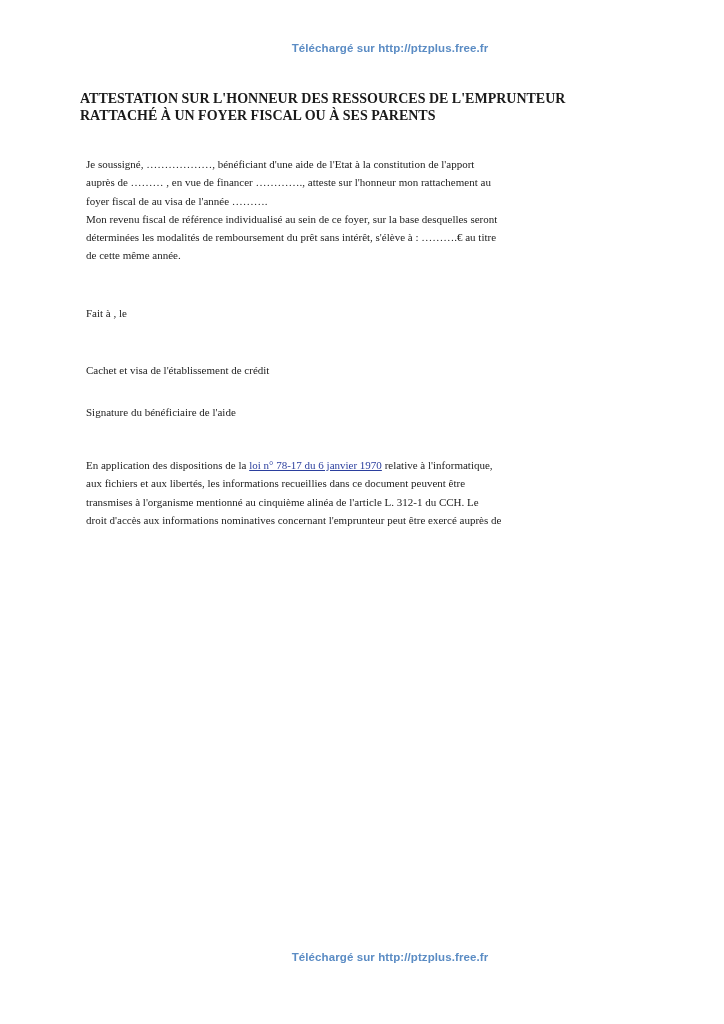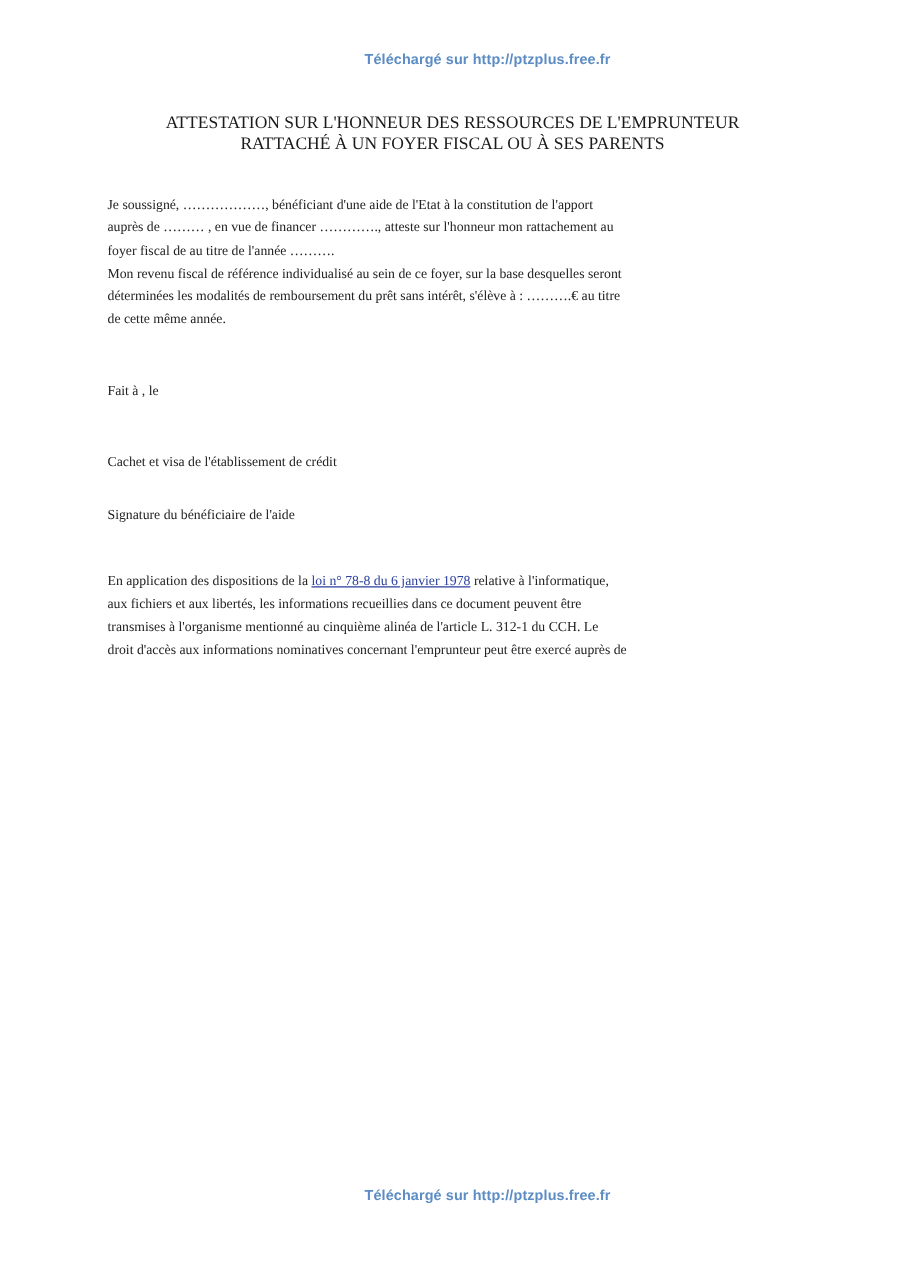--- a/index.html
+++ b/index.html
@@ -8,22 +8,22 @@
     font-family: "Liberation Serif", "DejaVu Serif", serif; color: #1f1f1f;
   }
   .watermark {
     position: absolute; left: 0; width: 724px; text-align: center;
     font-family: "Liberation Sans", "DejaVu Sans", sans-serif;
     font-size: 11.5px; font-weight: bold; color: #5b8cc4; letter-spacing: 0.1px; margin-left: 28px;
   }
   #wm-top { top: 42px; }
   #wm-bottom { top: 951px; }
   .title {
-    position: absolute; left: 80px; width: 564px; top: 90px; text-align: center;
-    font-weight: normal; font-size: 14px; line-height: 17px; color: #1a1a1a;
+    position: absolute; left: 80px; width: 564px; top: 90px; text-align: left;
+    font-weight: bold; font-size: 14px; line-height: 17px; color: #1a1a1a;
   }
   .para {
     position: absolute; left: 86px; width: 560px;
     font-size: 11px; line-height: 18.3px; color: #222;
   }
   #body-para { top: 155px; }
   #fait { top: 304px; }
   #cachet { top: 361px; }
   #signature { top: 403px; }
   #legal { top: 456px; width: 556px; }
@@ -36,32 +36,32 @@
 <div class="watermark" id="wm-top">Téléchargé sur http://ptzplus.free.fr</div>
 
 <div class="title">
   <span class="line">ATTESTATION SUR L'HONNEUR DES RESSOURCES DE L'EMPRUNTEUR</span>
   <span class="line">RATTACHÉ À UN FOYER FISCAL OU À SES PARENTS</span>
 </div>
 
 <div class="para" id="body-para">
   <span class="line">Je soussigné, ………………, bénéficiant d'une aide de l'Etat à la constitution de l'apport</span>
   <span class="line">auprès de ……… , en vue de financer …………., atteste sur l'honneur mon rattachement au</span>
-  <span class="line">foyer fiscal de au titre de l'année ……….</span>
+  <span class="line">foyer fiscal de au visa de l'année ……….</span>
   <span class="line">Mon revenu fiscal de référence individualisé au sein de ce foyer, sur la base desquelles seront</span>
   <span class="line">déterminées les modalités de remboursement du prêt sans intérêt, s'élève à : ……….€ au titre</span>
   <span class="line">de cette même année.</span>
 </div>
 
 <div class="para" id="fait">Fait à , le</div>
 
 <div class="para" id="cachet">Cachet et visa de l'établissement de crédit</div>
 
 <div class="para" id="signature">Signature du bénéficiaire de l'aide</div>
 
 <div class="para" id="legal">
-  <span class="line"><span>En application des dispositions de la </span><a class="law-link">loi n° 78-8 du 6 janvier 1978</a><span> relative à l'informatique,</span></span>
+  <span class="line"><span>En application des dispositions de la </span><a class="law-link">loi n° 78-17 du 6 janvier 1970</a><span> relative à l'informatique,</span></span>
   <span class="line">aux fichiers et aux libertés, les informations recueillies dans ce document peuvent être</span>
   <span class="line">transmises à l'organisme mentionné au cinquième alinéa de l'article L. 312-1 du CCH. Le</span>
   <span class="line">droit d'accès aux informations nominatives concernant l'emprunteur peut être exercé auprès de</span>
 </div>
 
 <div class="watermark" id="wm-bottom">Téléchargé sur http://ptzplus.free.fr</div>
 
 </body></html>

